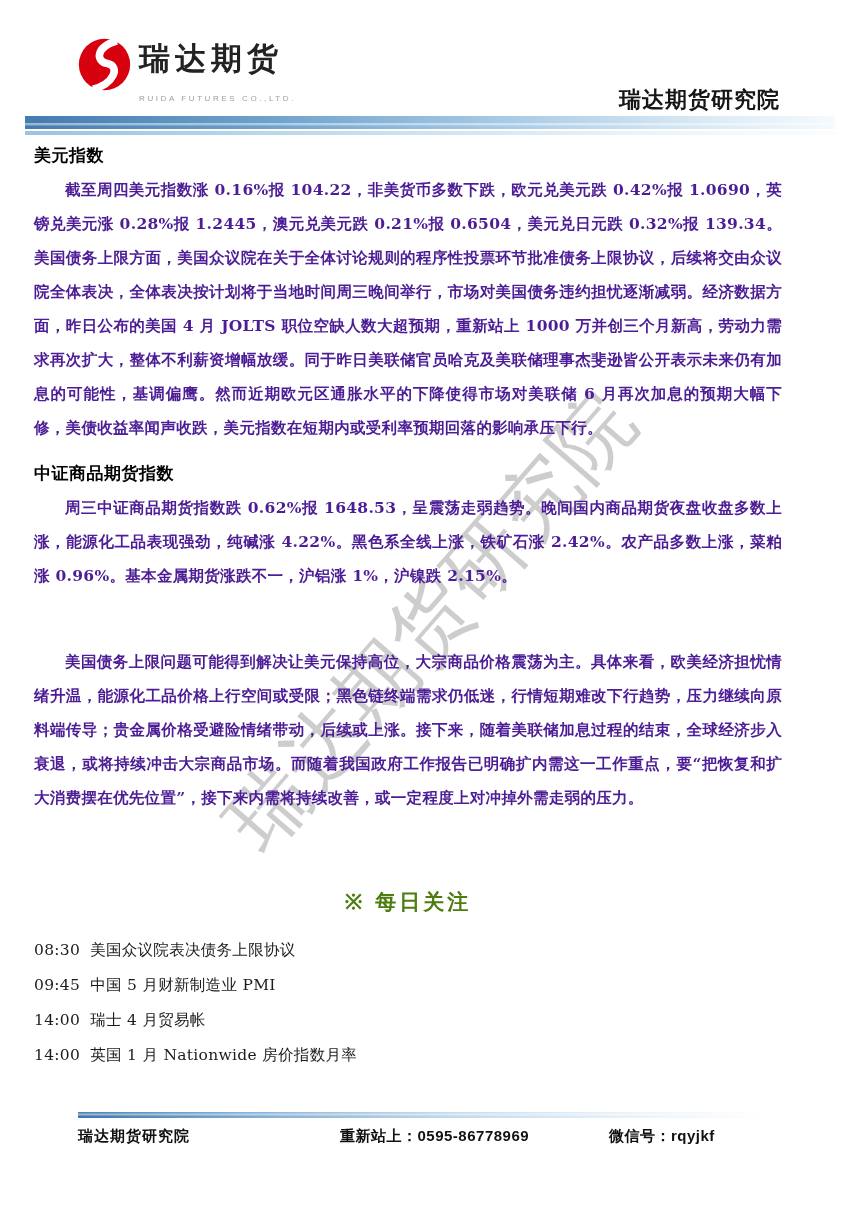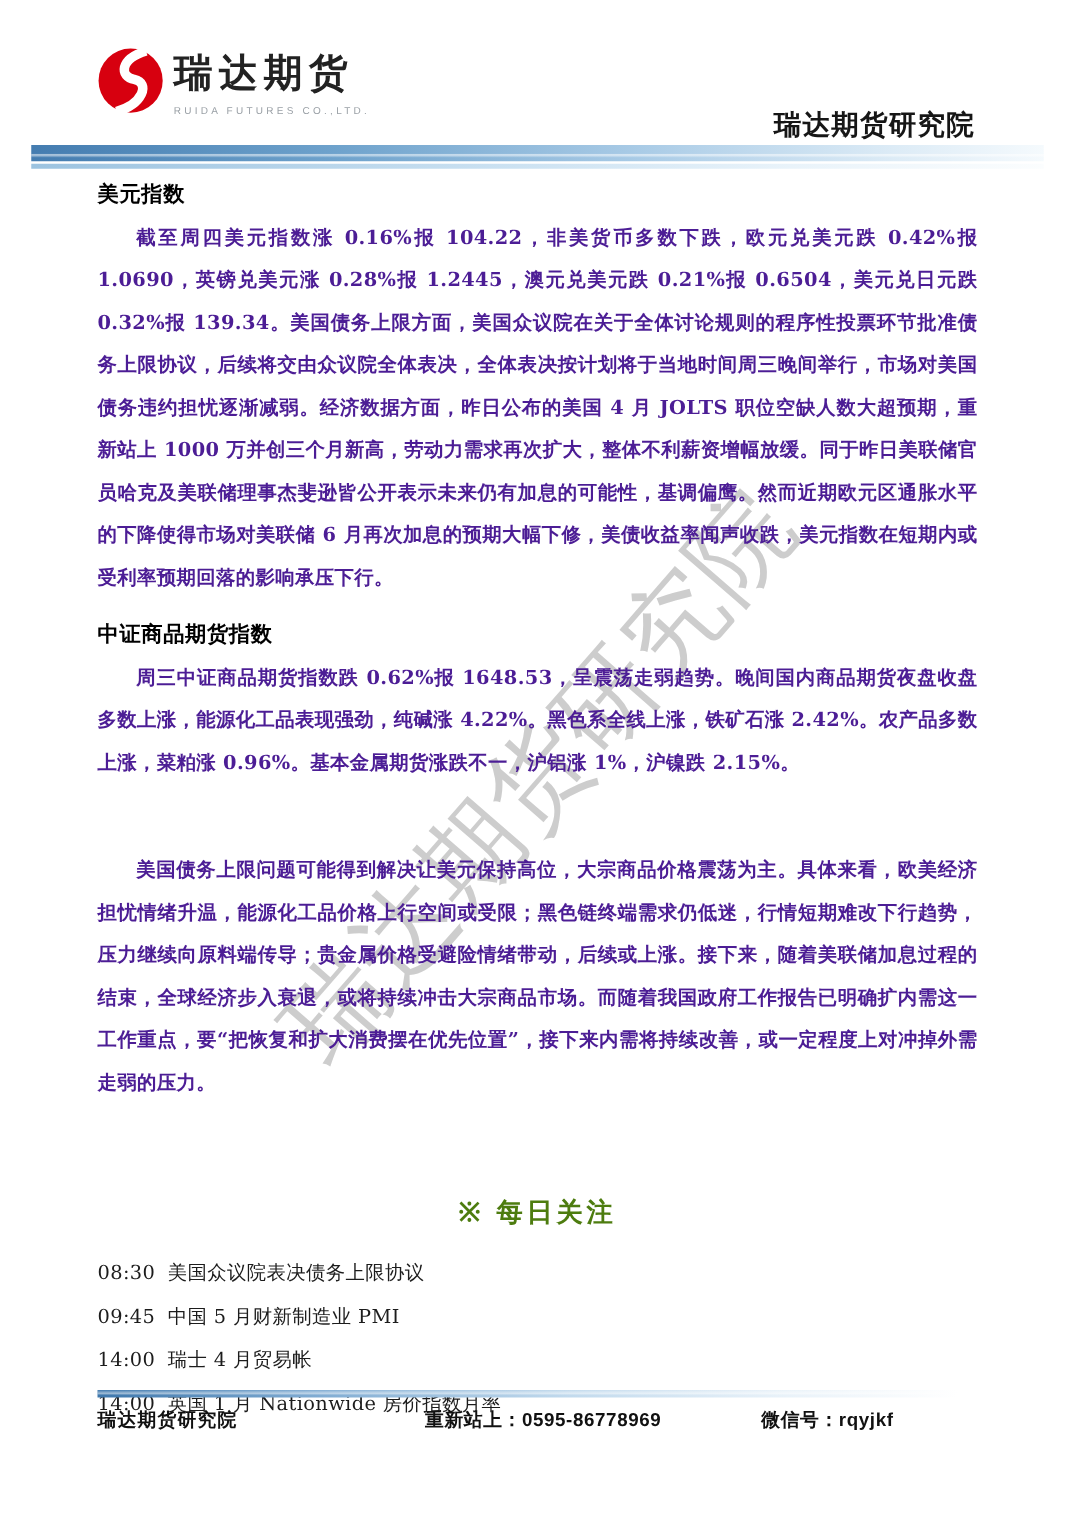--- a/index.html
+++ b/index.html
@@ -19,21 +19,21 @@
   .logo { position: absolute; left: 76px; top: 36px; display: flex; align-items: flex-start; }
   .logo-icon { width: 57px; height: 57px; flex: 0 0 auto; }
   .logo-textcol { margin-left: 6px; padding-top: 6px; }
   .logo-cn {
     font-family: "Liberation Sans", sans-serif;
     font-size: 31px; font-weight: 700; color: #222;
     letter-spacing: 5px; line-height: 34px; white-space: nowrap;
   }
   .logo-en {
     font-family: "Liberation Sans", sans-serif;
-    font-size: 8px; color: #9aa0a6; letter-spacing: 2.6px; margin-top: 8px;
+    font-size: 8px; color: #9aa0a6; letter-spacing: 2.6px; margin-top: 18px;
   }
   .institute-title {
     position: absolute; right: 80px; bottom: 1px;
     font-family: "Liberation Sans", sans-serif;
     font-size: 22px; font-weight: 600; color: #161616; letter-spacing: 1px;
     white-space: nowrap;
   }
   .header-rule {
     position: relative; z-index: 1;
     margin: 0 25px 0 25px; height: 13px;
@@ -49,21 +49,21 @@
   
   .watermark {
     position: absolute; left: 432px; top: 622px; z-index: 0;
     transform: translate(-50%,-50%) rotate(-49deg);
     font-size: 80px; color: #898989; opacity: .42;
     letter-spacing: 2px; white-space: nowrap;
     font-family: "DejaVu Serif", serif;
     pointer-events: none;
   }
   
-  .content { position: relative; z-index: 1; padding: 6px 78px 0 78px; }
+  .content { position: relative; z-index: 1; padding: 6px 78px 0 34px; }
   .sec-heading {
     font-family: "Liberation Sans", sans-serif;
     font-size: 17px; font-weight: 700; color: #000;
     line-height: 30px; margin: 0 0 2px 0; letter-spacing: .5px;
   }
   .sec-heading.second { margin-top: 14px; font-family: Liberation Serif, serif; }
   .para {
     margin: 0; font-size: 15.5px; line-height: 34px;
     text-align: justify; text-indent: 2em; color: #4c1d95;
     letter-spacing: .3px;

